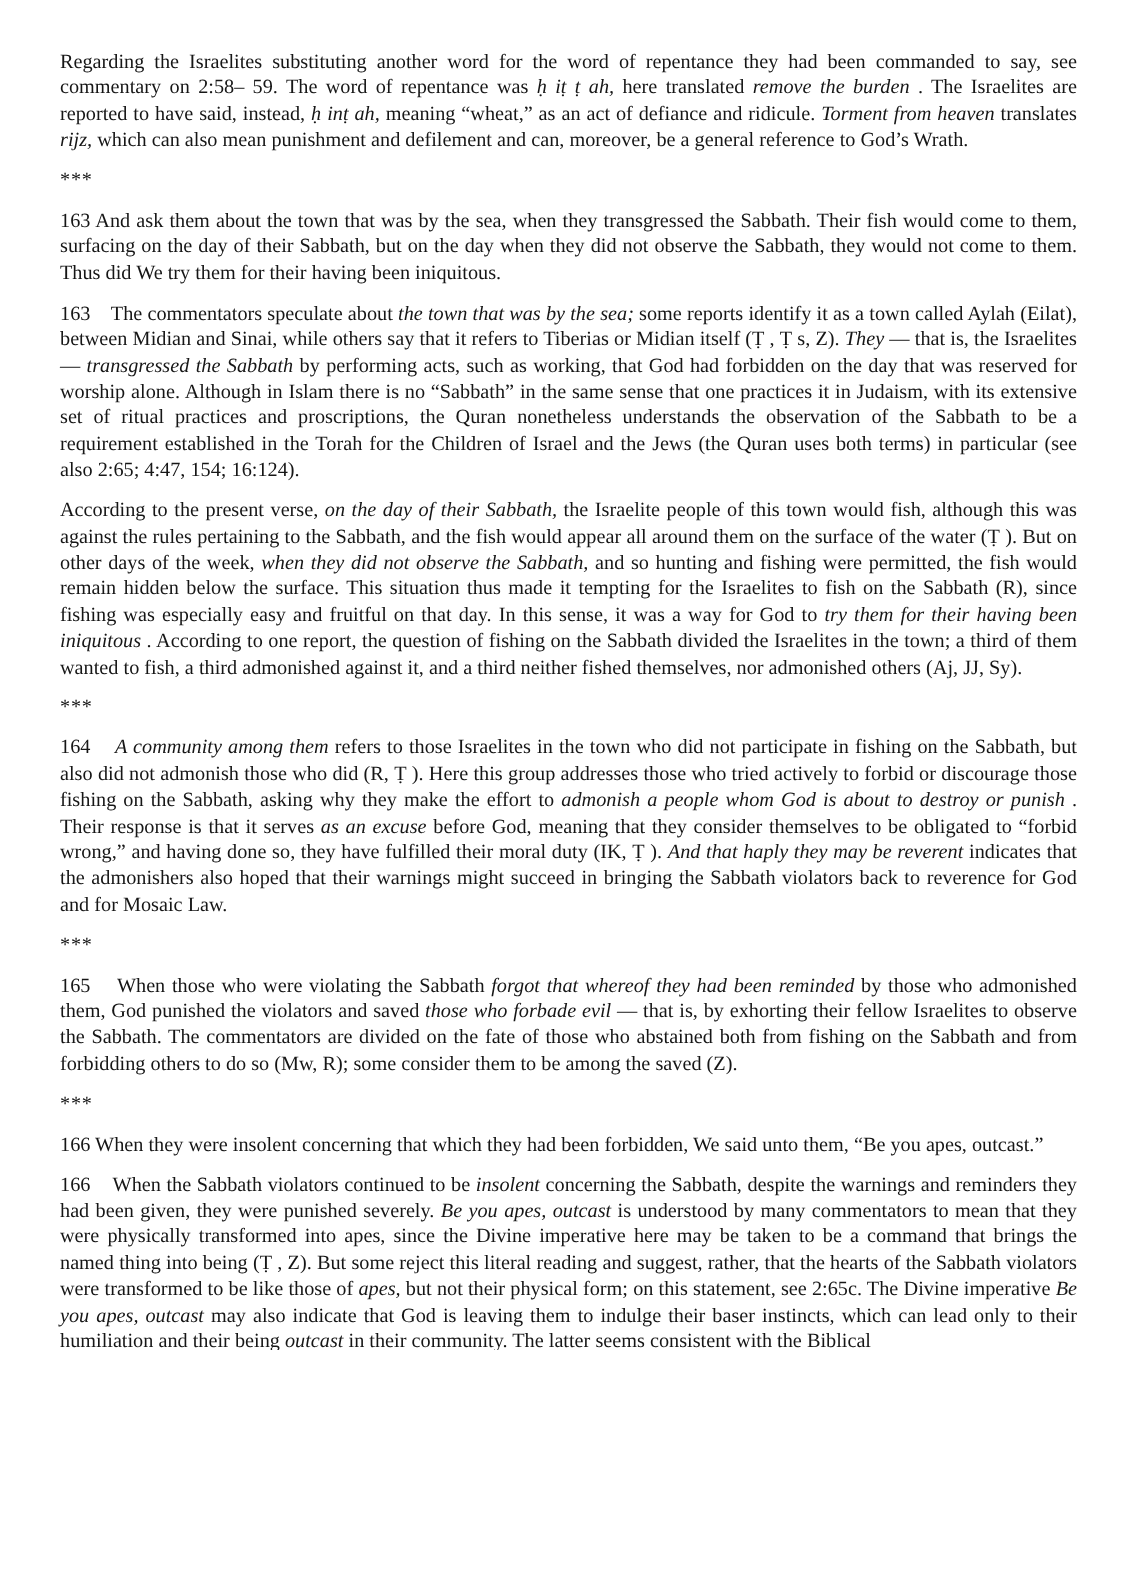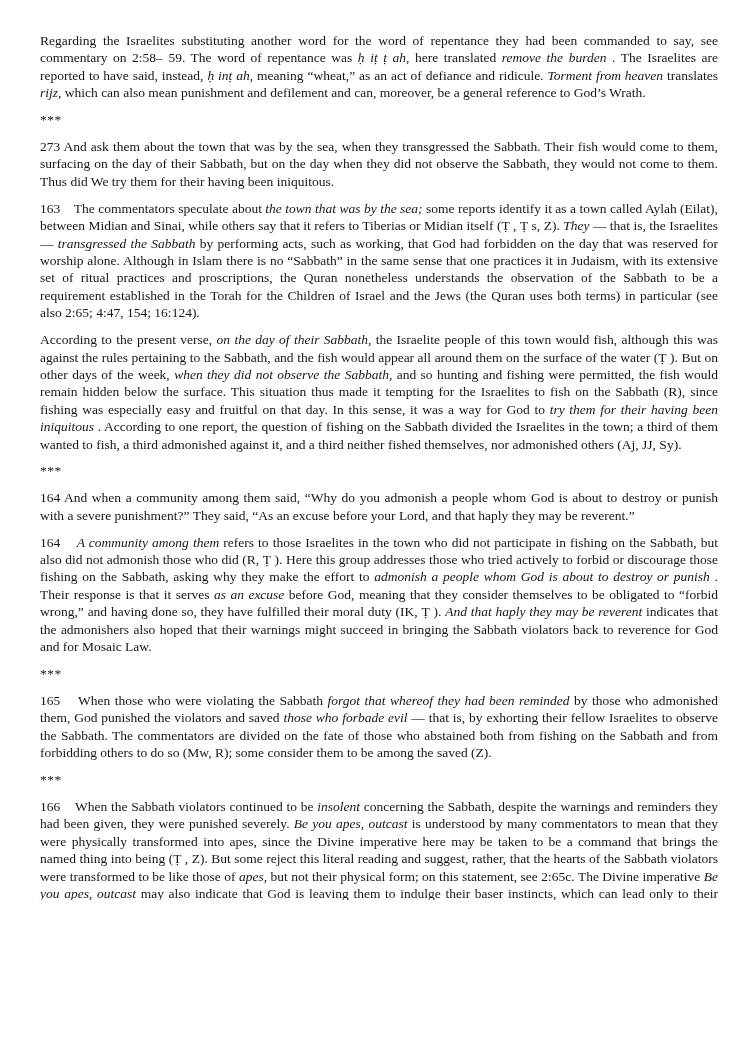--- a/index.html
+++ b/index.html
@@ -31,24 +31,24 @@
     font-style: italic;
   }
 </style>
 </head>
 <body>
 
 <div class="page">
   <div>
       <p class="block commentary"><span>Regarding the Israelites substituting another word for the word of repentance they had been commanded to say, see commentary on 2:58– 59. The word of repentance was </span><span class="italic">ḥ iṭ ṭ ah,</span><span> here translated </span><span class="italic">remove the burden</span><span> . The Israelites are reported to have said, instead, </span><span class="italic">ḥ inṭ ah,</span><span> meaning “wheat,” as an act of defiance and ridicule. </span><span class="italic">Torment from heaven</span><span> translates </span><span class="italic">rijz,</span><span> which can also mean punishment and defilement and can, moreover, be a general reference to God’s Wrath.</span></p>
       <p class="block separator"><span>***</span></p>
-      <p class="block verse"><span>273 And ask them about the town that was by the sea, when they transgressed the Sabbath. Their fish would come to them, surfacing on the day of their Sabbath, but on the day when they did not observe the Sabbath, they would not come to them. Thus did We try them for their having been iniquitous.</span></p>
+      <p class="block verse"><span>163 And ask them about the town that was by the sea, when they transgressed the Sabbath. Their fish would come to them, surfacing on the day of their Sabbath, but on the day when they did not observe the Sabbath, they would not come to them. Thus did We try them for their having been iniquitous.</span></p>
       <p class="block commentary"><span>163&nbsp;&nbsp;&nbsp; The commentators speculate about </span><span class="italic">the town that was by the sea;</span><span> some reports identify it as a town called Aylah (Eilat), between Midian and Sinai, while others say that it refers to Tiberias or Midian itself (Ṭ , Ṭ s, Z). </span><span class="italic">They</span><span> — that is, the Israelites— </span><span class="italic">transgressed the Sabbath</span><span> by performing acts, such as working, that God had forbidden on the day that was reserved for worship alone. Although in Islam there is no “Sabbath” in the same sense that one practices it in Judaism, with its extensive set of ritual practices and proscriptions, the Quran nonetheless understands the observation of the Sabbath to be a requirement established in the Torah for the Children of Israel and the Jews (the Quran uses both terms) in particular (see also 2:65; 4:47, 154; 16:124).</span></p>
       <p class="block commentary"><span>According to the present verse, </span><span class="italic">on the day of their Sabbath,</span><span> the Israelite people of this town would fish, although this was against the rules pertaining to the Sabbath, and the fish would appear all around them on the surface of the water (Ṭ ). But on other days of the week, </span><span class="italic">when they did not observe the Sabbath,</span><span> and so hunting and fishing were permitted, the fish would remain hidden below the surface. This situation thus made it tempting for the Israelites to fish on the Sabbath (R), since fishing was especially easy and fruitful on that day. In this sense, it was a way for God to </span><span class="italic">try them for their having been iniquitous</span><span> . According to one report, the question of fishing on the Sabbath divided the Israelites in the town; a third of them wanted to fish, a third admonished against it, and a third neither fished themselves, nor admonished others (Aj, JJ, Sy).</span></p>
       <p class="block separator"><span>***</span></p>
-      <p class="block verse"><span>164 And when a community among them said, “Why do you admonish a people whom God is about to destroy or punish with a severe punishment?” They said, “As an excuse before your Lord, and that haply they may be reverent.”</span></p>
       <p class="block commentary"><span>164&nbsp;&nbsp;&nbsp; </span><span class="italic">A community among them</span><span> refers to those Israelites in the town who did not participate in fishing on the Sabbath, but also did not admonish those who did (R, Ṭ ). Here this group addresses those who tried actively to forbid or discourage those fishing on the Sabbath, asking why they make the effort to </span><span class="italic">admonish a people whom God is about to destroy or punish</span><span> . Their response is that it serves </span><span class="italic">as an excuse</span><span> before God, meaning that they consider themselves to be obligated to “forbid wrong,” and having done so, they have fulfilled their moral duty (IK, Ṭ ). </span><span class="italic">And that haply they may be reverent</span><span> indicates that the admonishers also hoped that their warnings might succeed in bringing the Sabbath violators back to reverence for God and for Mosaic Law.</span></p>
       <p class="block separator"><span>***</span></p>
       <p class="block commentary"><span>165&nbsp;&nbsp;&nbsp; When those who were violating the Sabbath </span><span class="italic">forgot that whereof they had been reminded</span><span> by those who admonished them, God punished the violators and saved </span><span class="italic">those who forbade evil</span><span> — that is, by exhorting their fellow Israelites to observe the Sabbath. The commentators are divided on the fate of those who abstained both from fishing on the Sabbath and from forbidding others to do so (Mw, R); some consider them to be among the saved (Z).</span></p>
       <p class="block separator"><span>***</span></p>
+      <p class="block verse"><span>166 When they were insolent concerning that which they had been forbidden, We said unto them, “Be you apes, outcast.”</span></p>
       <p class="block commentary"><span>166&nbsp;&nbsp;&nbsp; When the Sabbath violators continued to be </span><span class="italic">insolent</span><span> concerning the Sabbath, despite the warnings and reminders they had been given, they were punished severely. </span><span class="italic">Be you apes, outcast</span><span> is understood by many commentators to mean that they were physically transformed into apes, since the Divine imperative here may be taken to be a command that brings the named thing into being (Ṭ , Z). But some reject this literal reading and suggest, rather, that the hearts of the Sabbath violators were transformed to be like those of </span><span class="italic">apes,</span><span> but not their physical form; on this statement, see 2:65c. The Divine imperative </span><span class="italic">Be you apes, outcast</span><span> may also indicate that God is leaving them to indulge their baser instincts, which can lead only to their humiliation and their being </span><span class="italic">outcast</span><span> in their community. The latter seems consistent with the Biblical</span></p>
     </div>
 </div>
 
 </body></html>

